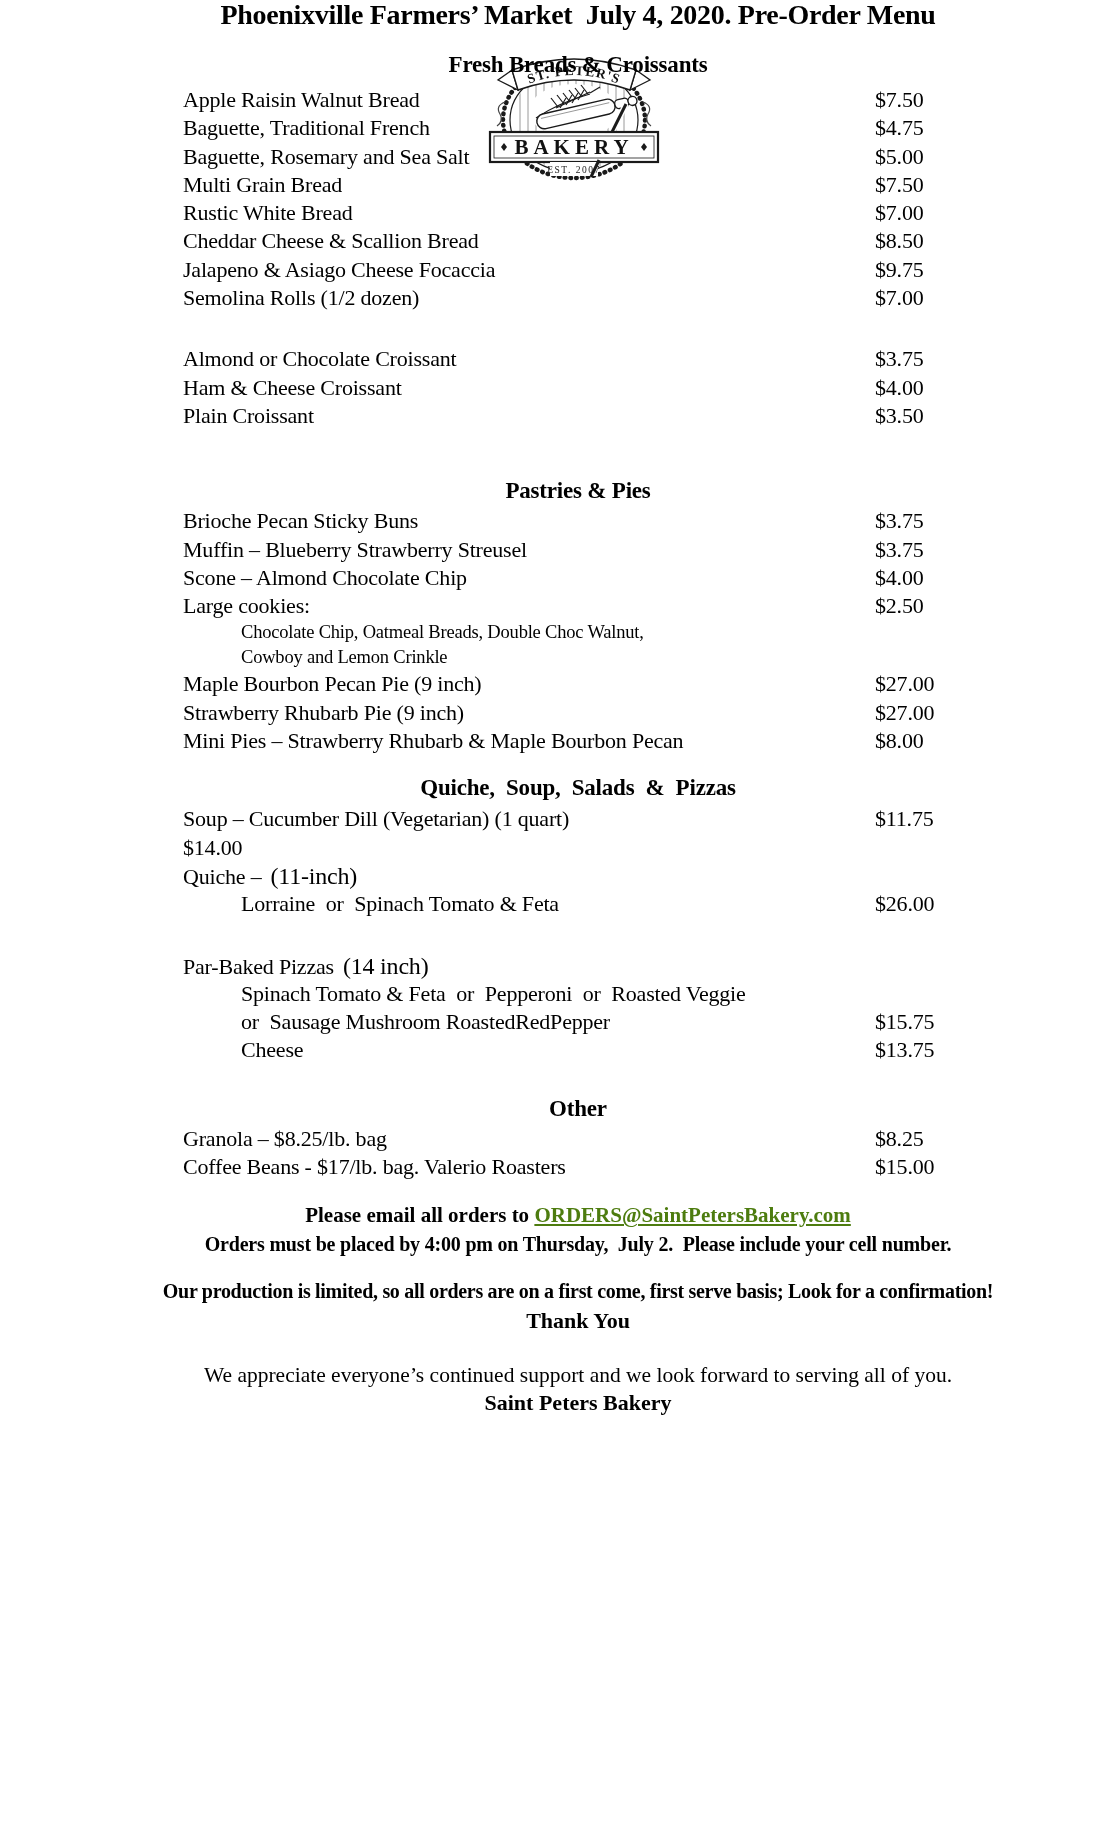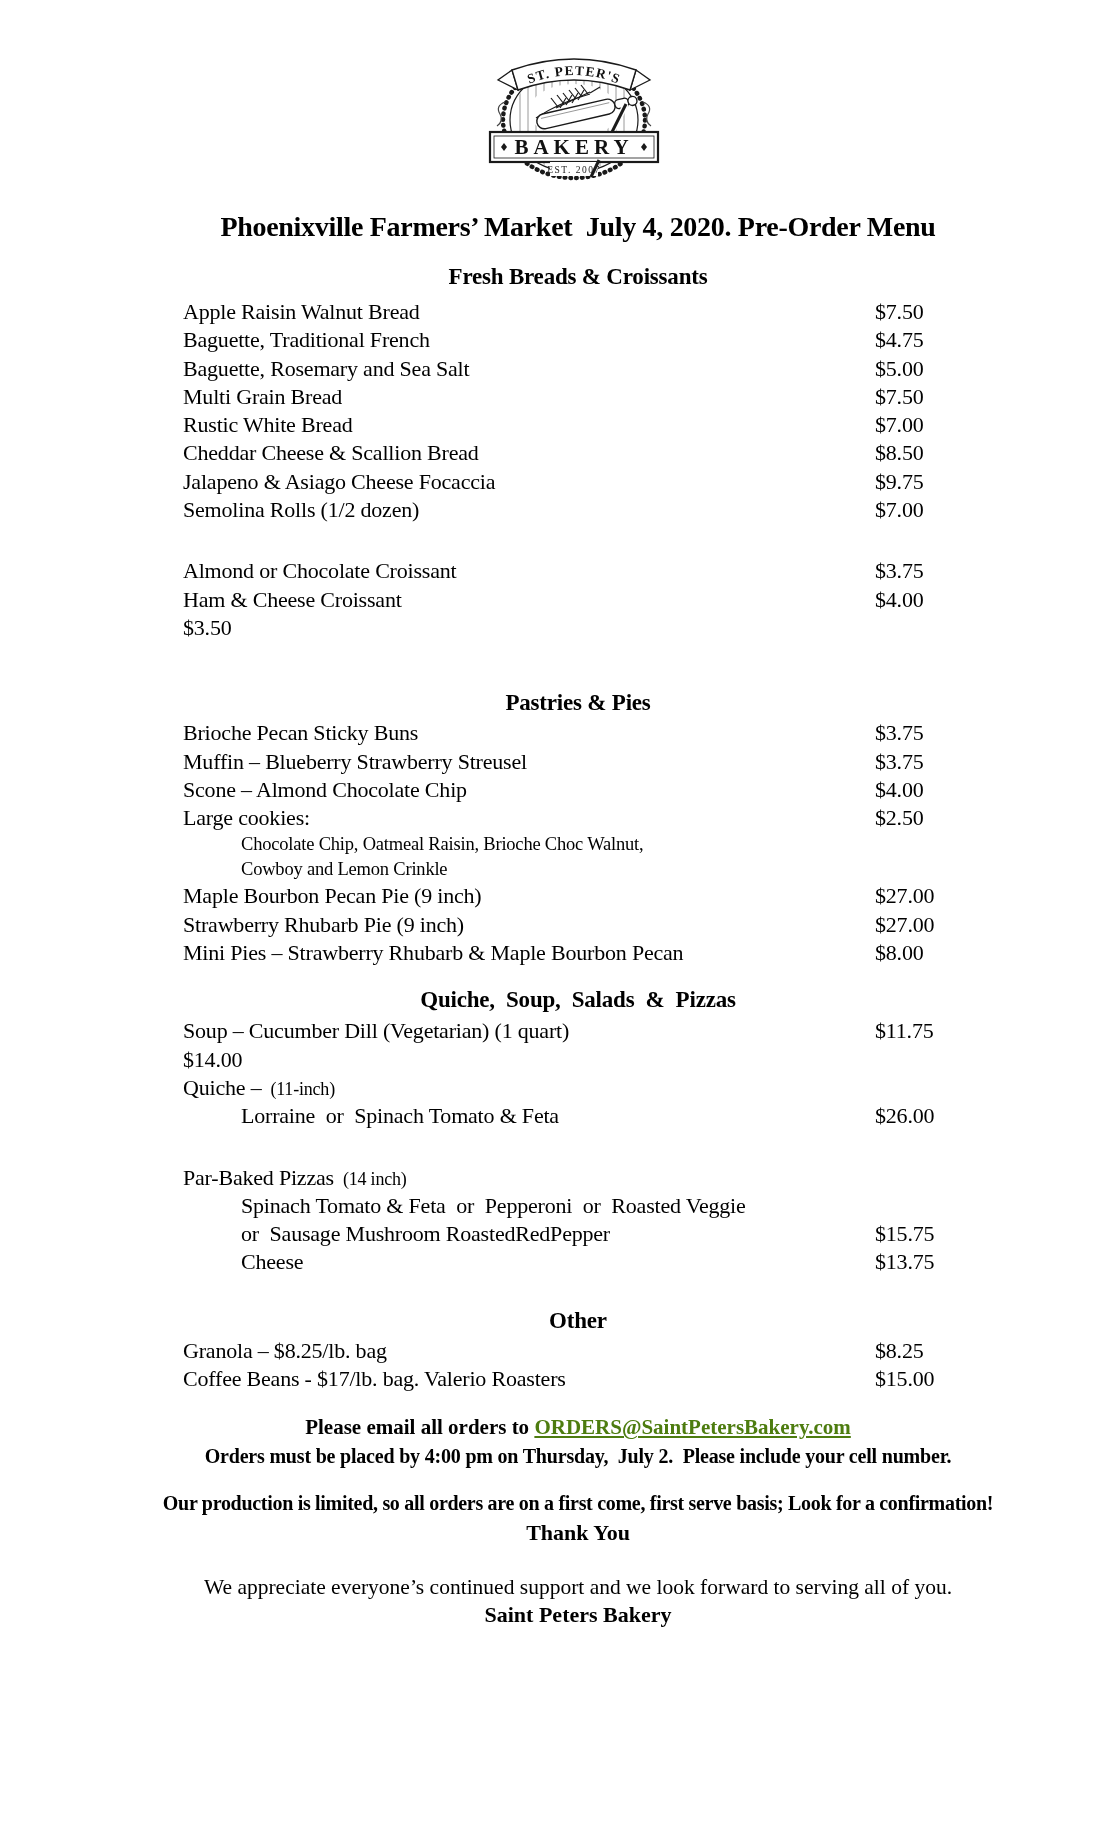--- a/index.html
+++ b/index.html
@@ -2,41 +2,41 @@
 <html><head>
 <meta charset="utf-8">
 <style>
   html,body{margin:0;padding:0;background:#ffffff;}
   .page{
     position:relative;width:1116px;height:1838px;background:#ffffff;
     font-family:"Liberation Serif",serif;color:#000;overflow:hidden;
   }
   .logo-wrap{position:absolute;left:478px;top:50px;width:192px;height:134px;}
   .logo-wrap svg{width:100%;height:100%;display:block;}
-  .content{position:relative;margin-left:128px;width:900px;padding-top:212px;}
+  .content{position:relative;margin-left:128px;width:900px;}
   .title{
     margin:0;font-size:28px;font-weight:bold;text-align:center;line-height:30px;
     white-space:pre-wrap;letter-spacing:-0.3px;
   }
   h2.sec{
     font-size:23px;font-weight:bold;text-align:center;line-height:28px;margin:0;
     white-space:pre-wrap;letter-spacing:-0.2px;
   }
   .menu-section:nth-child(1) h2.sec{margin:21px 0 7px 0;}
   .menu-section:nth-child(2) h2.sec{margin:47px 0 2px 0;text-align:center;}
   .menu-section:nth-child(3) h2.sec{margin:19px 0 3px 0;}
   .menu-section:nth-child(4) h2.sec{margin:30px 0 2px 0;}
   .menu-row{
     display:flex;margin-left:55px;height:28.3px;line-height:28.3px;
     font-size:22px;letter-spacing:-0.2px;
   }
   .menu-row .name{width:692px;box-sizing:border-box;white-space:pre;overflow:visible;}
   .menu-row.indent .name{padding-left:58px;}
   .menu-row.small{height:25px;line-height:25px;font-size:18.5px;}
-  .menu-row .note{font-size:18px;margin-left:9px;}
+  .menu-row .note{font-size:24px;margin-left:9px;}
   .menu-row .price{white-space:pre;}
   .menu-spacer{height:33px;}
   .f{text-align:center;white-space:pre;line-height:28.3px;margin:0;}
   .f-email{margin-top:20px;font-size:21px;font-weight:bold;}
   .f-deadline{font-size:20px;font-weight:bold;letter-spacing:-0.2px;}
   .f-production{margin-top:19px;font-size:20px;font-weight:bold;letter-spacing:-0.3px;}
   .f-appreciate{margin-top:25px;font-size:21.5px;}
   .f-thanks{margin-top:2px;font-size:22px;font-weight:bold;}
   .f-signature{font-size:22px;font-weight:bold;}
   a.email-link{color:#4d7c0f;text-decoration:underline;font-weight:bold;cursor:pointer;}
@@ -169,20 +169,21 @@
           <div class="menu-spacer"></div>
           <div class="menu-row">
             <span class="name"><span class="nm">Almond or Chocolate Croissant</span></span>
             <span class="price">$3.75</span>
           </div>
           <div class="menu-row">
             <span class="name"><span class="nm">Ham &amp; Cheese Croissant</span></span>
             <span class="price">$4.00</span>
           </div>
           <div class="menu-row">
+            <span class="name"><span class="nm">Plain Croissant</span></span>
             <span class="price">$3.50</span>
           </div>
         </section>
         <section class="menu-section">
           <h2 class="sec">Pastries &amp; Pies</h2>
           <div class="menu-row">
             <span class="name"><span class="nm">Brioche Pecan Sticky Buns</span></span>
             <span class="price">$3.75</span>
           </div>
           <div class="menu-row">
@@ -191,21 +192,21 @@
           </div>
           <div class="menu-row">
             <span class="name"><span class="nm">Scone – Almond Chocolate Chip</span></span>
             <span class="price">$4.00</span>
           </div>
           <div class="menu-row">
             <span class="name"><span class="nm">Large cookies:</span></span>
             <span class="price">$2.50</span>
           </div>
           <div class="menu-row indent small">
-            <span class="name"><span class="nm">Chocolate Chip, Oatmeal Raisin, Brioche Choc Walnut,</span></span>
+            <span class="name"><span class="nm">Chocolate Chip, Oatmeal Breads, Double Choc Walnut,</span></span>
             <span class="price"></span>
           </div>
           <div class="menu-row indent small">
             <span class="name"><span class="nm">Cowboy and Lemon Crinkle</span></span>
             <span class="price"></span>
           </div>
           <div class="menu-row">
             <span class="name"><span class="nm">Maple Bourbon Pecan Pie (9 inch)</span></span>
             <span class="price">$27.00</span>
           </div>

